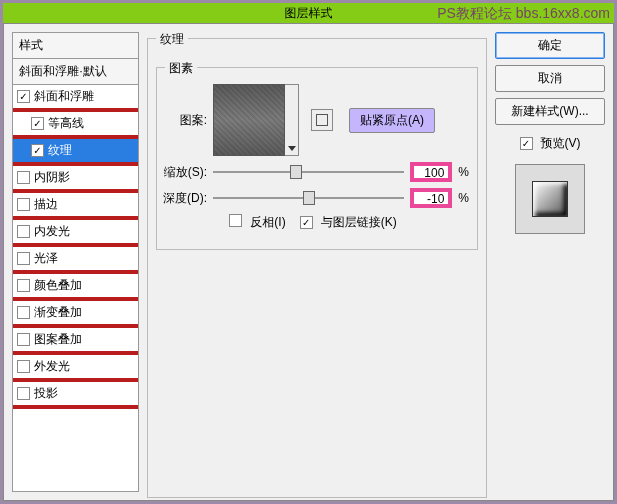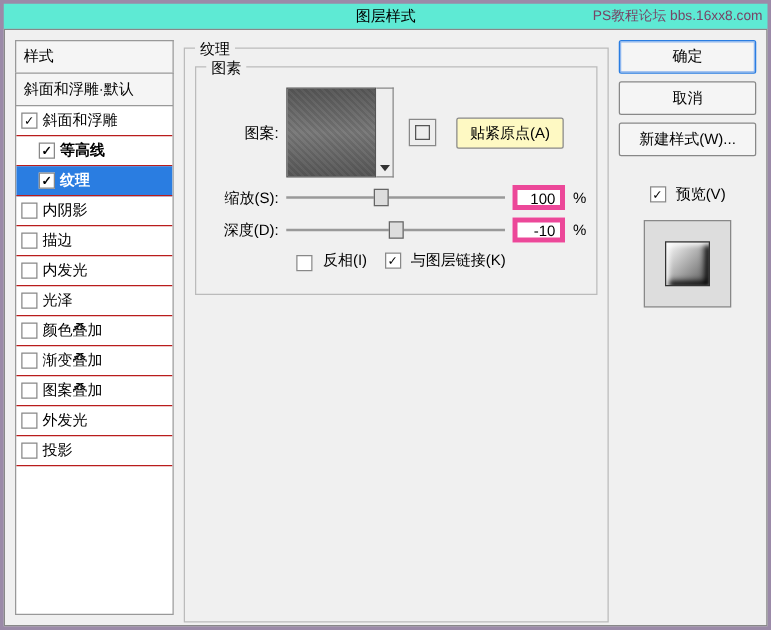--- a/index.html
+++ b/index.html
@@ -1,50 +1,50 @@
 <!DOCTYPE html>
 <html><head>
 <meta charset="utf-8">
 <style>
   * { box-sizing: border-box; font-family: "Microsoft YaHei", "SimSun", sans-serif; font-size: 12px; }
   body { margin: 0; background: #9b8aa8; width: 617px; height: 504px; padding: 3px; }
   .window { width: 100%; height: 100%; display: flex; flex-direction: column; }
-  .titlebar { height: 20px; background: #5eead4; color: #000; text-align: center; line-height: 20px; position: relative; }
-  .watermark { position: absolute; right: 4px; top: 0; color: #746; font-size: 11px; }
+  .titlebar { height: 20px; background: #84cc16; color: #000; text-align: center; line-height: 20px; position: relative; }
+  .watermark { position: absolute; right: 4px; top: 0; color: #746; font-size: 14px; }
   .body { flex: 1; background: #f0f0f0; display: flex; padding: 8px; gap: 8px; border: 1px solid #888; }
   .left-panel { width: 127px; display: flex; flex-direction: column; }
   .left-header { border: 1px solid #999; border-bottom: none; padding: 4px 6px; background: #f5f5f5; }
   .left-sub { border: 1px solid #999; padding: 4px 6px; background: #f5f5f5; border-bottom: none; }
   .style-list { border: 1px solid #999; flex: 1; background: #fff; overflow: hidden; }
-  .style-item { display: flex; align-items: center; padding: 3px 4px; border-bottom: 1px solid #b91c1c; cursor: default; }
+  .style-item { display: flex; align-items: center; padding: 3px 4px; border-bottom: 4px solid #b91c1c; cursor: default; }
   .style-item.selected { background: #2a7de1; color: #fff; }
-  .style-item.indent { padding-left: 18px; font-weight: bold; }
+  .style-item.indent { padding-left: 18px; }
   .chk { width: 13px; height: 13px; border: 1px solid #888; background: #fff; margin-right: 4px; display: inline-flex; align-items: center; justify-content: center; font-size: 10px; color: #000; }
   .chk.checked::after { content: "✓"; }
   .center-panel { flex: 1; position: relative; }
   .groupbox { border: 1px solid #bbb; position: relative; padding: 8px; padding-top: 14px; margin-top: 6px; }
   .groupbox .legend { position: absolute; top: -8px; left: 8px; background: #f0f0f0; padding: 0 4px; }
-  .inner-group { border: 1px solid #bbb; position: relative; padding: 10px 8px 12px 16px; margin-top: 0; }
+  .inner-group { border: 1px solid #bbb; position: relative; padding: 10px 8px 12px 0; margin-top: 14px; }
   .inner-group .legend { position: absolute; top: -8px; left: 8px; background: #f0f0f0; padding: 0 4px; }
   .row { display: flex; align-items: center; margin: 6px 0; gap: 6px; }
   .label { width: 50px; text-align: right; }
   .pattern-swatch { width: 72px; height: 72px; border: 1px solid #555; background: repeating-linear-gradient(45deg,#aaa,#aaa 2px,#999 2px,#999 4px), linear-gradient(#888,#bbb,#888); background-blend-mode: multiply; }
   .drop-arrow { width: 14px; height: 72px; border: 1px solid #888; border-left: none; display: flex; align-items: flex-end; justify-content: center; padding-bottom: 4px; background: #eee; }
   .drop-arrow::after { content: ""; border-left: 4px solid transparent; border-right: 4px solid transparent; border-top: 5px solid #333; }
   .snap-icon { width: 22px; height: 22px; border: 1px solid #888; background: #eee; margin-left: 6px; display:flex; align-items:center; justify-content:center; }
   .snap-icon::after { content:""; width:10px;height:10px;border:1px solid #555; }
-  .btn { border: 1px solid #888; background: #fef9c3; padding: 3px 10px; border-radius: 2px; cursor: default; }
+  .btn { border: 1px solid #888; background: #c4b5fd; padding: 3px 10px; border-radius: 2px; cursor: default; }
   .slider { flex: 1; height: 16px; position: relative; }
   .slider-track { position: absolute; top: 7px; left: 0; right: 0; height: 2px; background: #999; }
   .slider-thumb { position: absolute; top: 1px; width: 12px; height: 14px; background: #ddd; border: 1px solid #666; }
   .num-input { width: 42px; height: 20px; border: 4px solid #ec4899; background: #fff; text-align: right; padding: 0 4px; }
   .right-panel { width: 110px; display: flex; flex-direction: column; gap: 6px; }
   .right-btn { border: 1px solid #888; background: #f5f5f5; padding: 4px 0; text-align: center; border-radius: 2px; }
   .right-btn.primary { border: 1px solid #2a7de1; box-shadow: 0 0 0 1px #8ab4ef inset; }
-  .preview-chk-row { display:flex; align-items:center; justify-content:center; margin-top:16px; gap:4px;}
+  .preview-chk-row { display:flex; align-items:center; justify-content:center; margin-top:4px; gap:4px;}
   .preview-box { width: 70px; height: 70px; border: 1px solid #888; background: #ddd; margin: 6px auto 0 auto; display:flex; align-items:center; justify-content:center; }
   .preview-bevel { width: 36px; height: 36px; background: linear-gradient(135deg,#fff 0%,#bbb 40%,#555 100%); border: 1px solid #333; box-shadow: inset 2px 2px 4px #fff, inset -3px -3px 5px #000; }
 </style>
 </head>
 <body>
 
 <div class="window">
   <div class="titlebar">
     <span>图层样式</span>
     <span class="watermark">PS教程论坛
@@ -137,21 +137,21 @@
             <span class="label">深度(D):</span>
             <div class="slider">
               <div class="slider-track"></div>
               <div class="slider-thumb" style="left:47%;"></div>
             </div>
             <div class="num-input">-10</div>
             <span>%</span>
           </div>
 
           <div class="row" style="justify-content:center; gap:14px;">
-            <label style="display:flex;align-items:flex-end;gap:4px;">
+            <label style="display:flex;align-items:flex-start;gap:4px;">
               <span class="chk" id="invert-chk"></span>
               <span>反相(I)</span>
             </label>
             <label style="display:flex;align-items:center;gap:4px;">
               <span class="chk checked" id="link-chk"></span>
               <span>与图层链接(K)</span>
             </label>
           </div>
         </div>
       </div>

